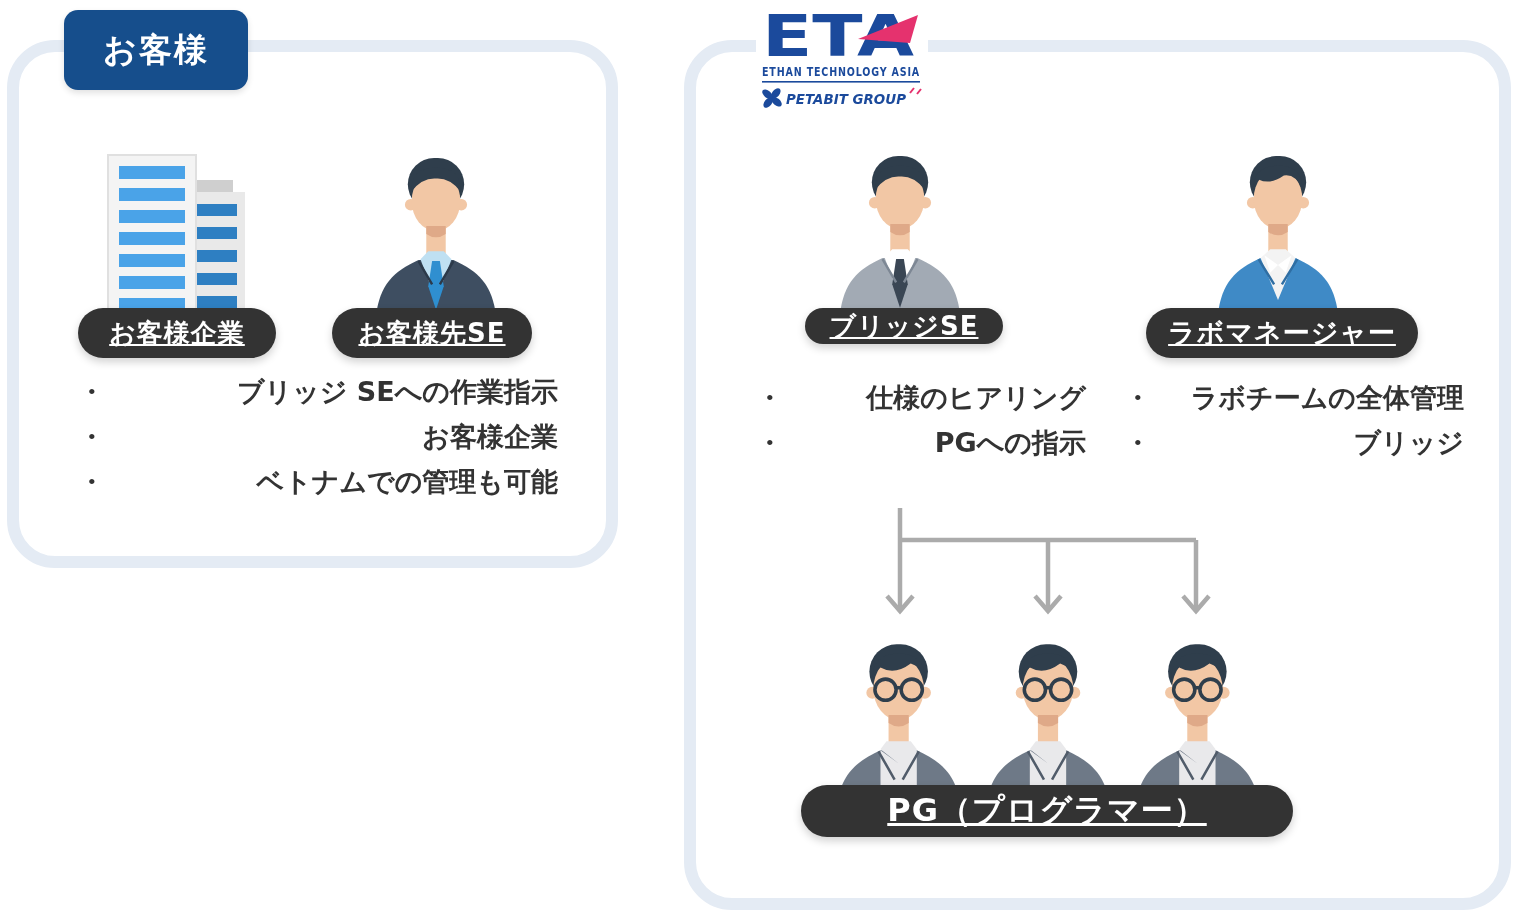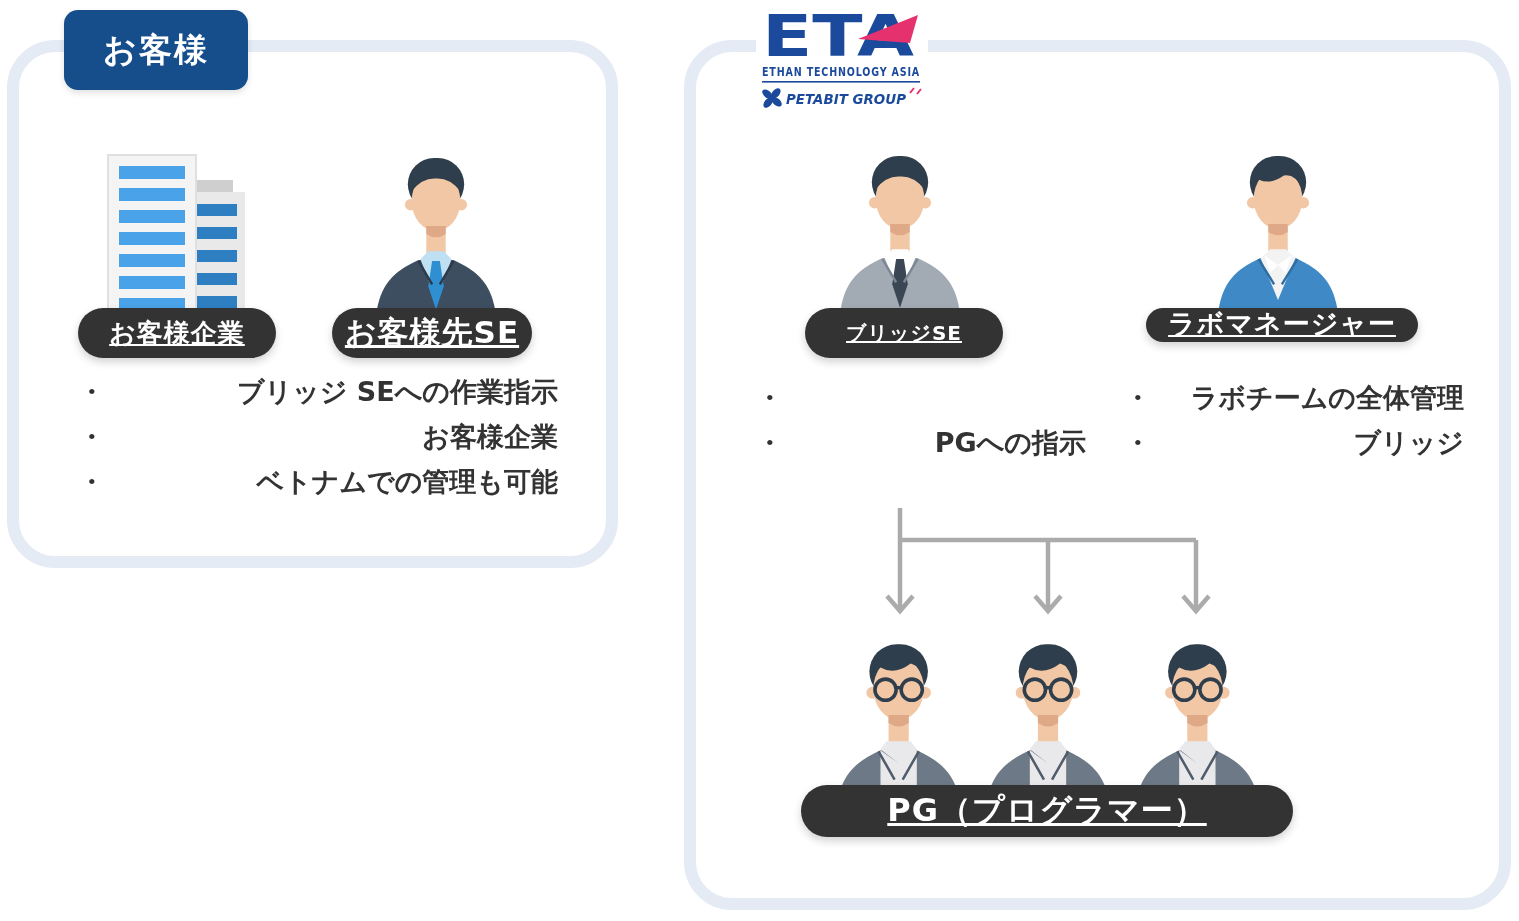--- a/index.html
+++ b/index.html
@@ -25,23 +25,23 @@
   .logo-box{
     position:absolute;left:756px;top:4px;width:172px;height:104px;z-index:3;
     background:#ffffff;display:flex;align-items:center;justify-content:center;
   }
   .pill{
     position:absolute;z-index:4;background:var(--badge_dark,#333);color:#fff;
     border-radius:27px;display:flex;align-items:center;justify-content:center;
     font-weight:700;box-shadow:0 4px 8px rgba(0,0,0,.18);letter-spacing:1px;text-decoration:underline;
   }
   .pill.customer-company{left:78px;top:308px;width:198px;height:50px;font-size:26px;}
-  .pill.customer-se{left:332px;top:308px;width:200px;height:50px;font-size:31px;}
-  .pill.bridge-se{left:805px;top:308px;width:198px;height:50px;font-size:20px;}
-  .pill.lab-manager{left:1146px;top:308px;width:272px;height:34px;font-size:27px;align-items:flex-end;}
+  .pill.customer-se{left:332px;top:308px;width:200px;height:50px;font-size:26px;}
+  .pill.bridge-se{left:805px;top:308px;width:198px;height:36px;font-size:26px;}
+  .pill.lab-manager{left:1146px;top:308px;width:272px;height:50px;font-size:27px;}
   .pill.pg{left:801px;top:785px;width:492px;height:52px;font-size:32px;}
   .bullets{position:absolute;z-index:2;}
   .bullets.customer{left:78px;top:374px;width:480px;}
   .bullets.bridge{left:756px;top:380px;width:330px;}
   .bullets.lab{left:1124px;top:380px;width:340px;}
   .bullet{display:flex;margin-bottom:10px;font-size:27px;font-weight:600;line-height:35px;color:var(--text,#333);}
   .bullet .marker{width:30px;flex:0 0 30px;}
   .bullet .lines{flex:1;text-align:right;}
   svg.abs{position:absolute;}
   .person{z-index:2;}
@@ -166,20 +166,21 @@
     <span>ブリッジSE</span>
   </div>
   <div class="pill lab-manager">
     <span>ラボマネージャー</span>
   </div>
 
   <div class="bullets bridge">
     <div class="bullet">
       <span class="marker">・</span>
       <span class="lines">
+        <span style="display:block">仕様のヒアリング</span>
       </span>
     </div>
     <div class="bullet">
       <span class="marker">・</span>
       <span class="lines">PGへの指示</span>
     </div>
   </div>
 
   <div class="bullets lab">
     <div class="bullet">

